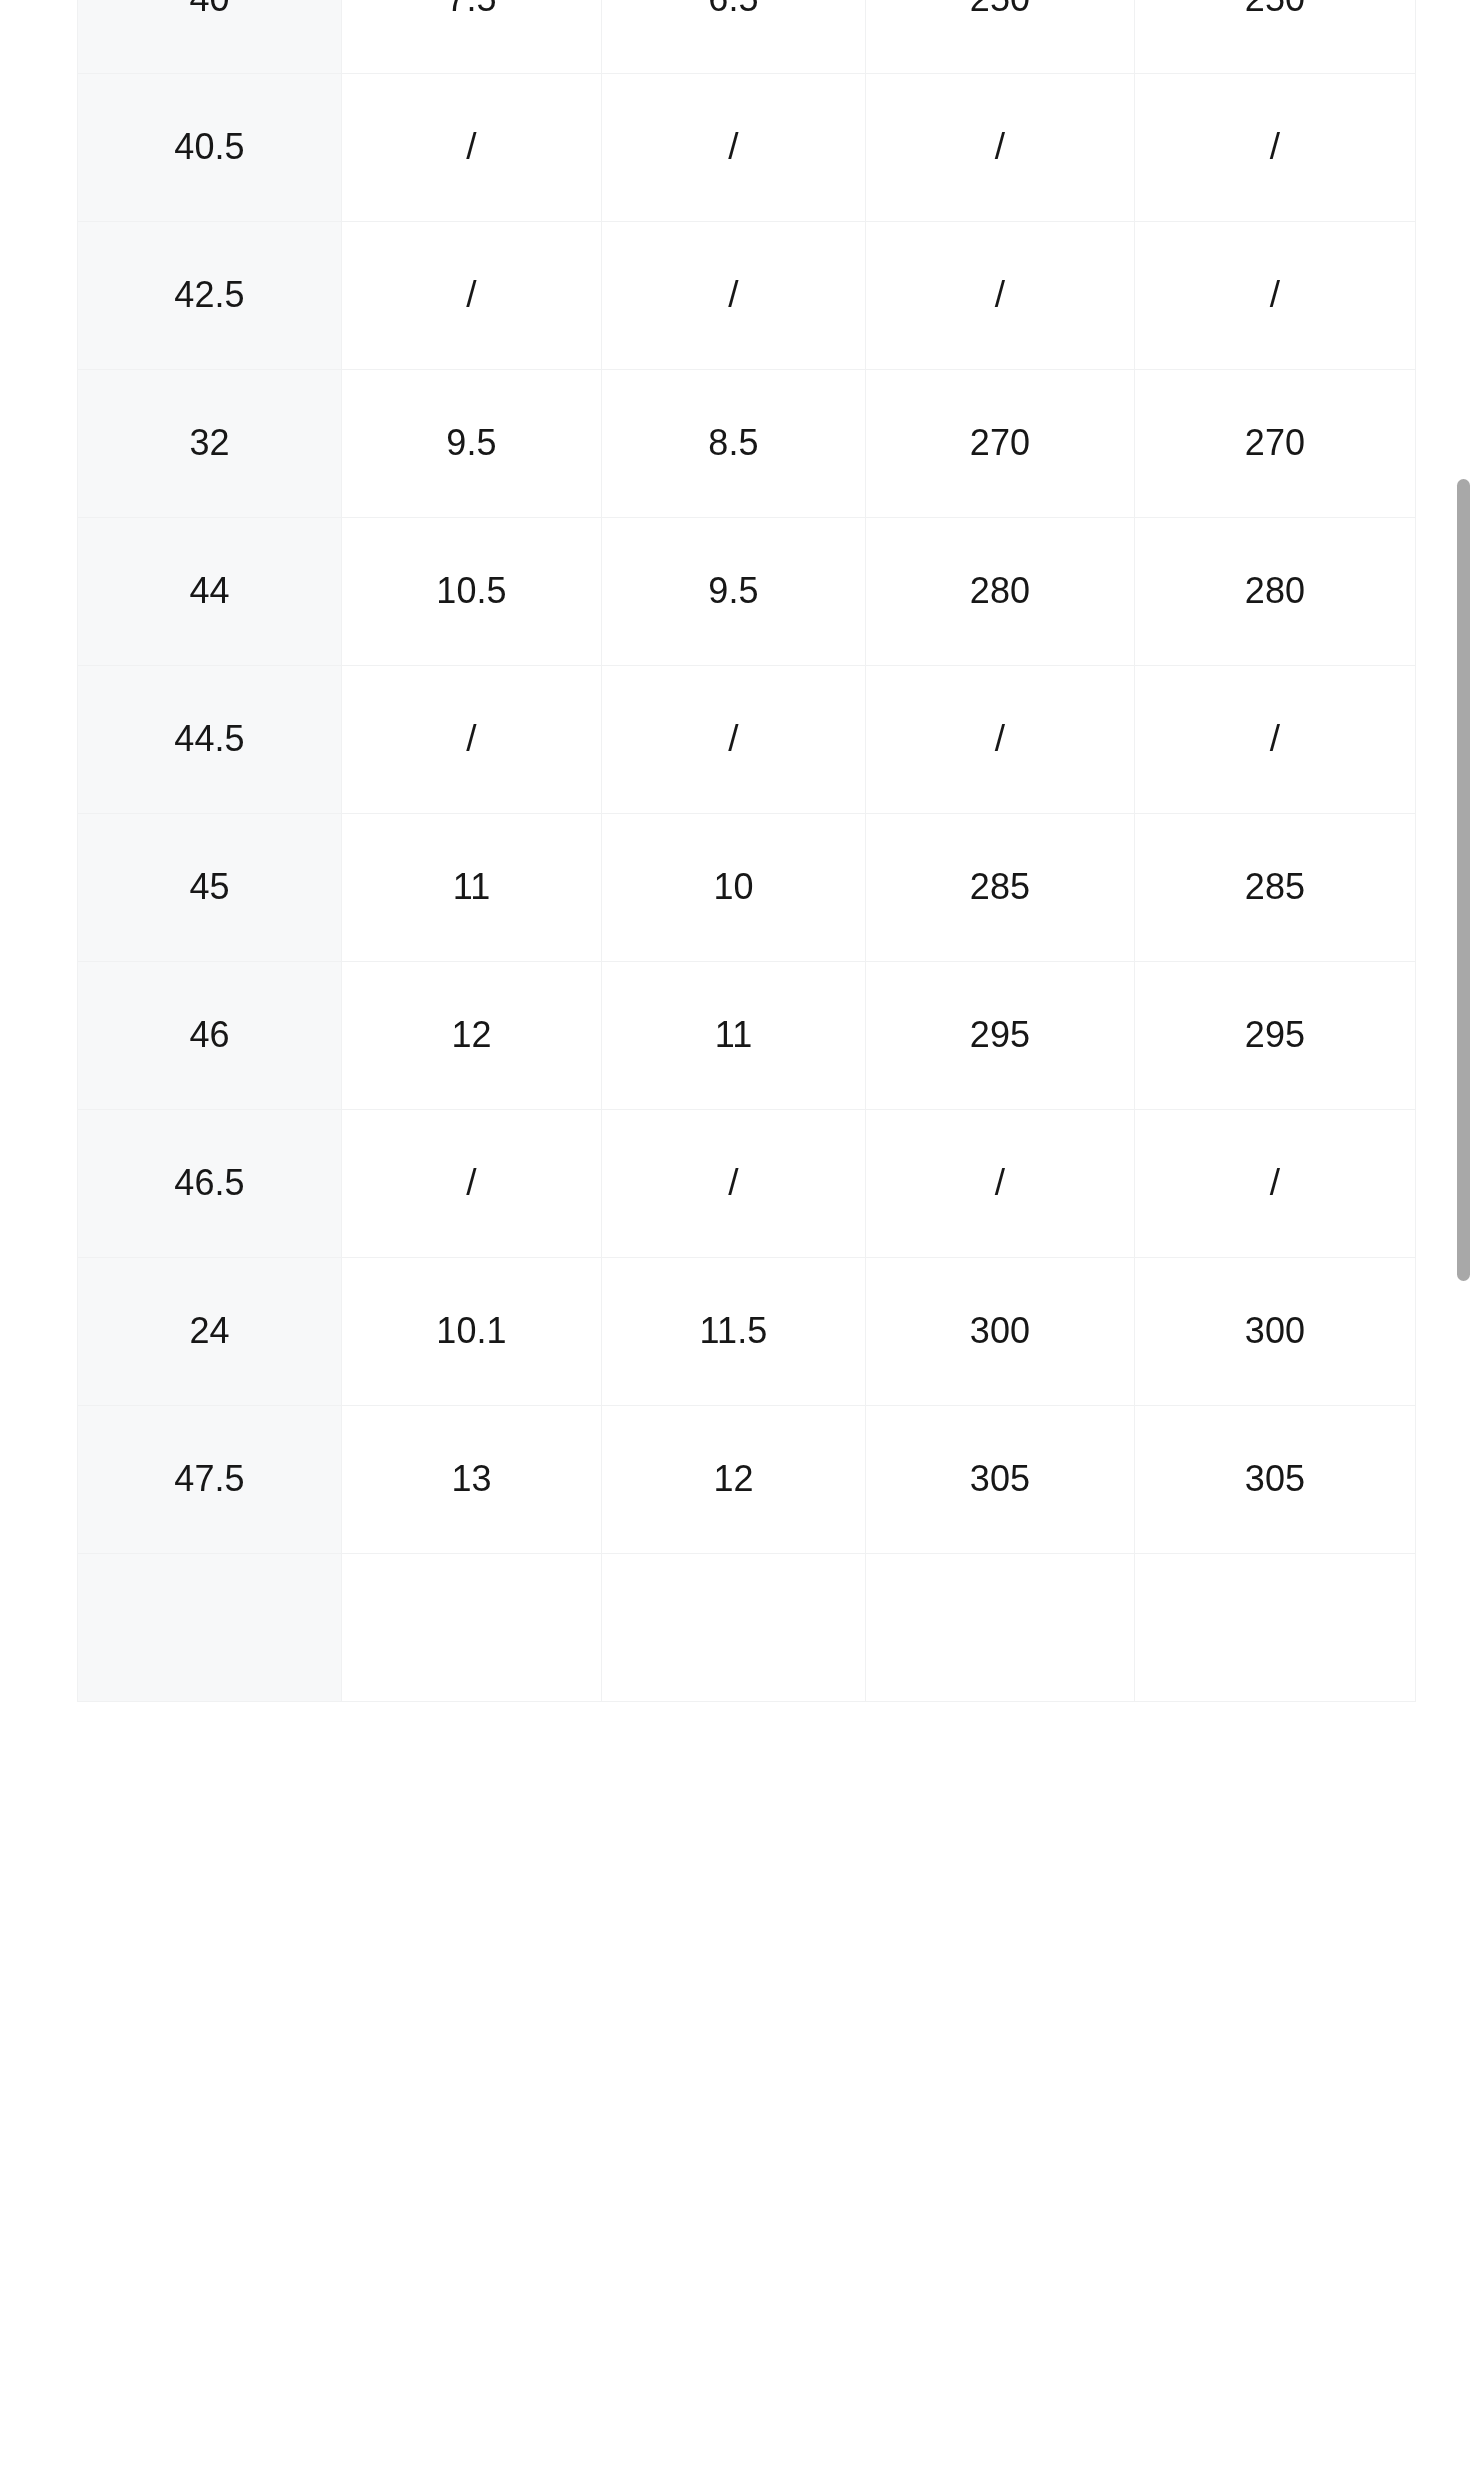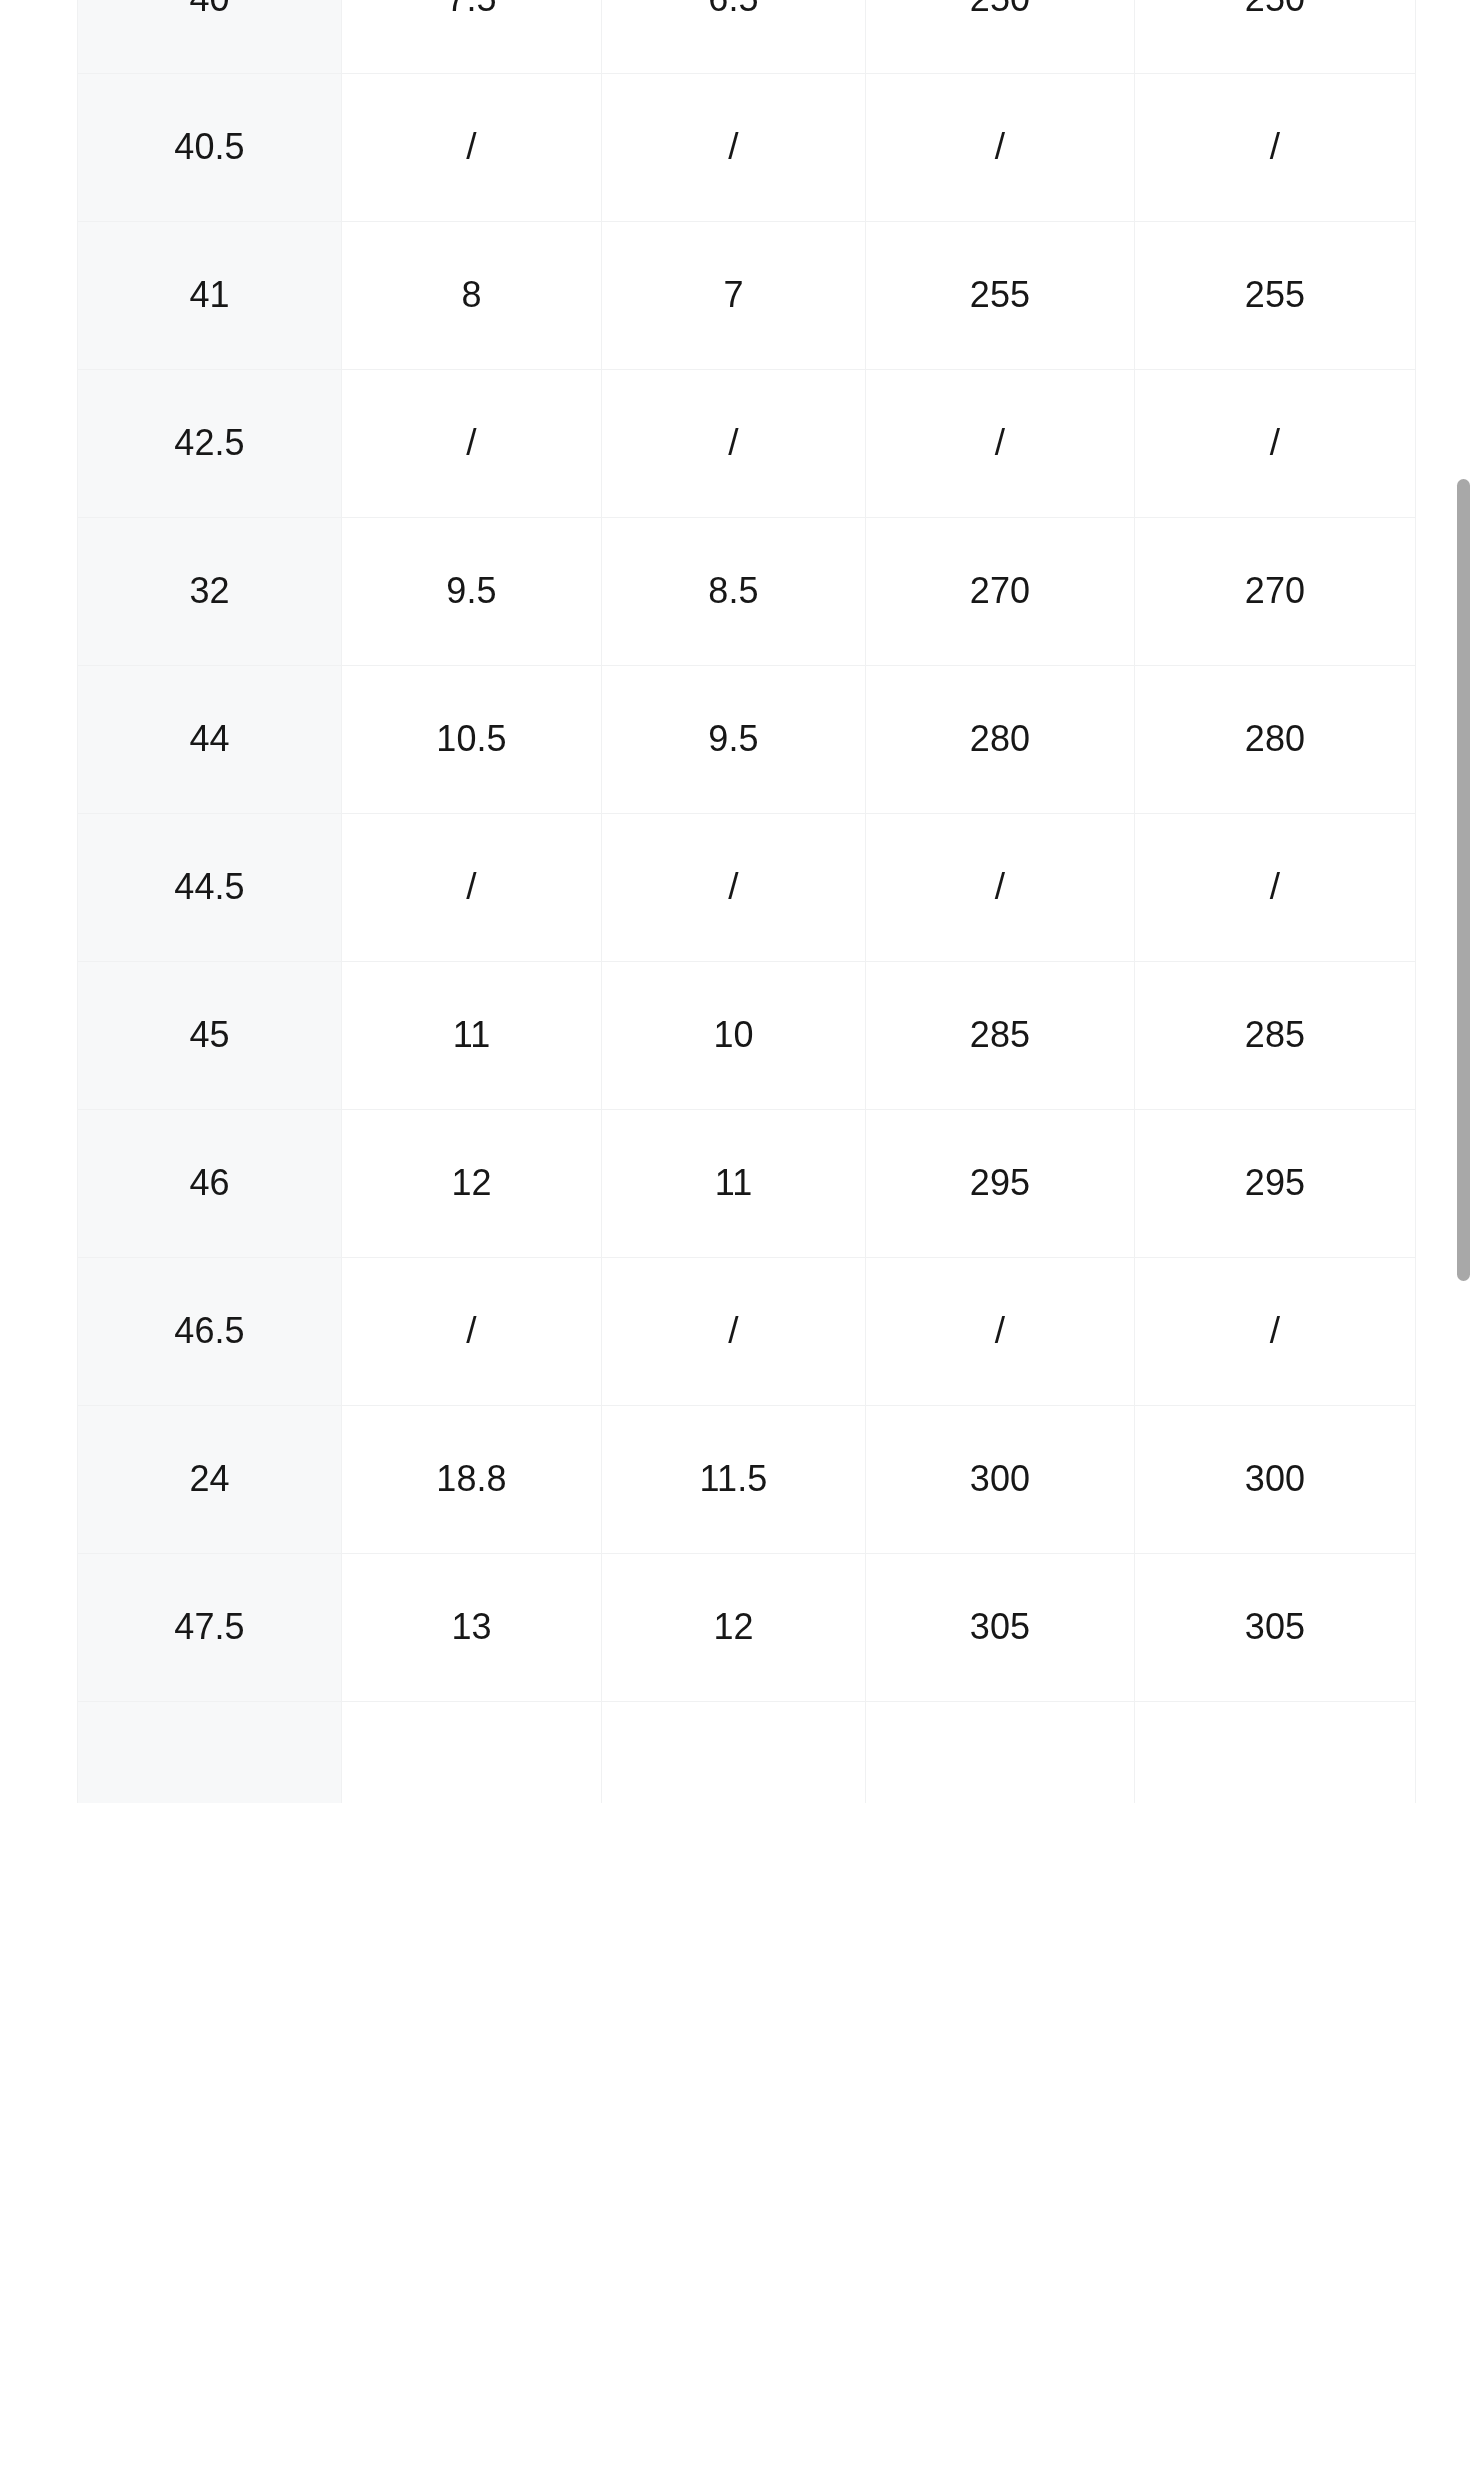--- a/index.html
+++ b/index.html
@@ -110,27 +110,20 @@
             <td>250</td>
           </tr>
           <tr>
             <td class="col-size">40.5</td>
             <td class="empty">/</td>
             <td class="empty">/</td>
             <td class="empty">/</td>
             <td class="empty">/</td>
           </tr>
           <tr>
-            <td class="col-size">41</td>
-            <td>8</td>
-            <td>7</td>
-            <td>255</td>
-            <td>255</td>
-          </tr>
-          <tr>
             <td class="col-size">42.5</td>
             <td class="empty">/</td>
             <td class="empty">/</td>
             <td class="empty">/</td>
             <td class="empty">/</td>
           </tr>
           <tr>
             <td class="col-size">32</td>
             <td>9.5</td>
             <td>8.5</td>
@@ -167,21 +160,21 @@
           </tr>
           <tr>
             <td class="col-size">46.5</td>
             <td class="empty">/</td>
             <td class="empty">/</td>
             <td class="empty">/</td>
             <td class="empty">/</td>
           </tr>
           <tr>
             <td class="col-size">24</td>
-            <td>18.8</td>
+            <td>10.1</td>
             <td>11.5</td>
             <td>300</td>
             <td>300</td>
           </tr>
           <tr>
             <td class="col-size">47.5</td>
             <td>13</td>
             <td>12</td>
             <td>305</td>
             <td>305</td>

